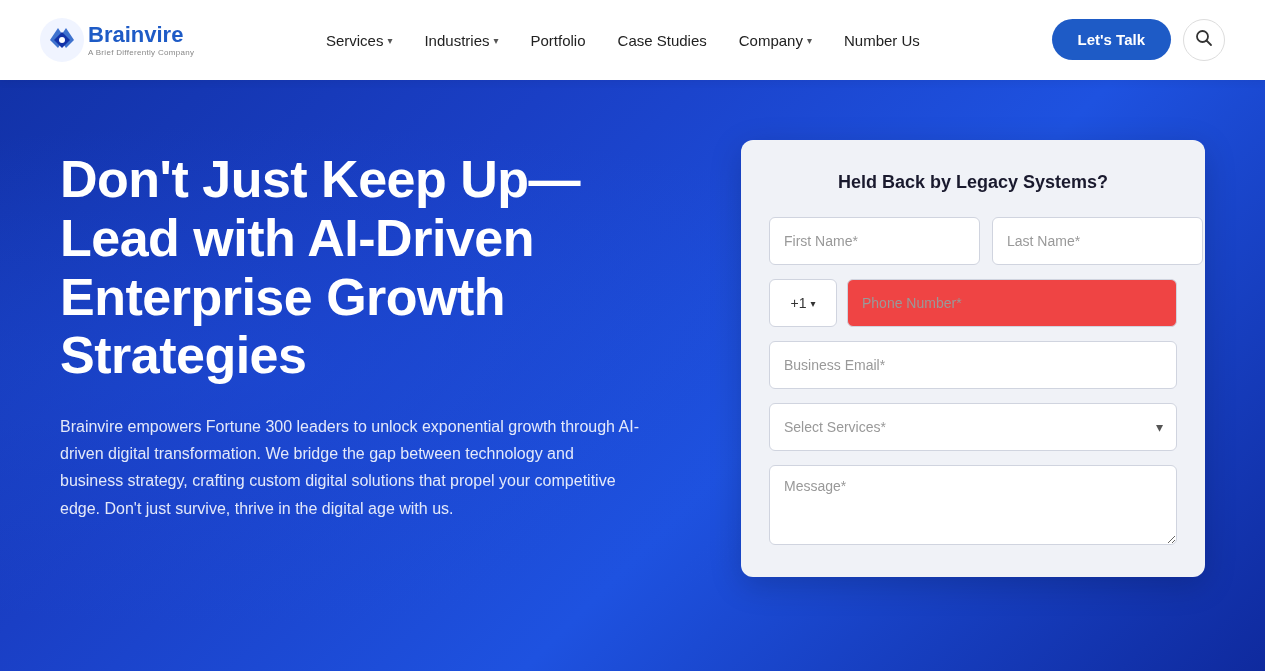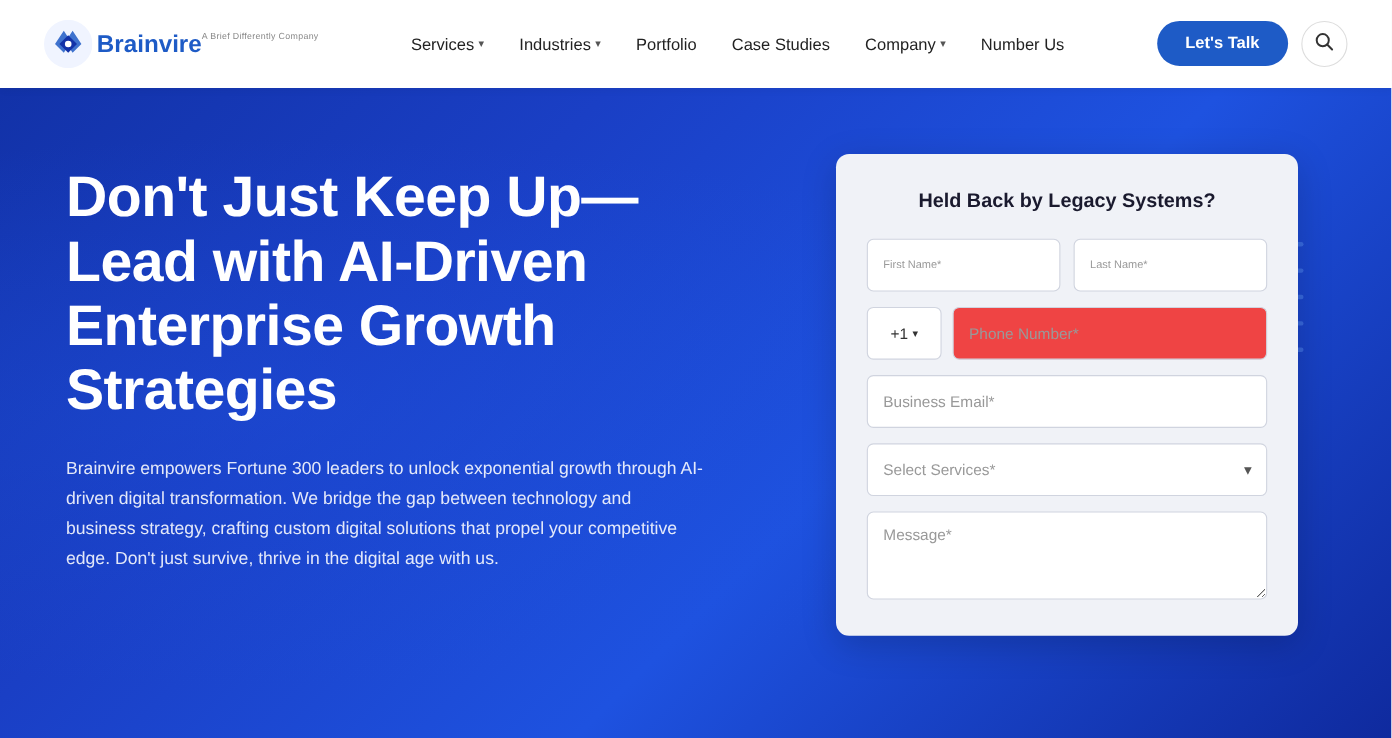--- a/index.html
+++ b/index.html
@@ -21,21 +21,21 @@
       display: flex;
       align-items: center;
       gap: 4px;
     }
     .logo-icon {
       width: 44px;
       height: 44px;
     }
     .logo-text {
       display: flex;
-      flex-direction: row;
+      flex-direction: column;
     }
     .logo-name {
       font-size: 22px;
       font-weight: 700;
       color: #1a1a2e;
       line-height: 1.1;
     }
     .logo-name span { color: #1e5bc6; }
     .logo-tagline {
       font-size: 8px;
@@ -149,42 +149,42 @@
     .form-card-wrapper {
       position: relative;
       z-index: 2;
       margin-left: 40px;
       margin-top: -10px;
     }
     .form-card {
       background: #f0f2f7;
       border-radius: 12px;
       padding: 32px 28px 28px 28px;
-      width: 420px;
+      width: 464px;
       box-shadow: 0 8px 32px rgba(0,0,0,0.18);
     }
     .form-title {
       font-size: 18px;
       font-weight: 700;
       color: #1a1a2e;
       text-align: center;
       margin-bottom: 24px;
     }
     .form-row {
       display: flex;
       gap: 12px;
       margin-bottom: 14px;
     }
     .form-input {
       flex: 1;
       height: 48px;
       border: 1.5px solid #d0d4df;
       border-radius: 6px;
       padding: 0 14px;
-      font-size: 10px;
+      font-size: 14px;
       color: #0c4a6e;
       background: #fff;
       outline: none;
     }
     .form-input::placeholder { color: #999; }
     .phone-row {
       display: flex;
       gap: 10px;
       margin-bottom: 14px;
     }

